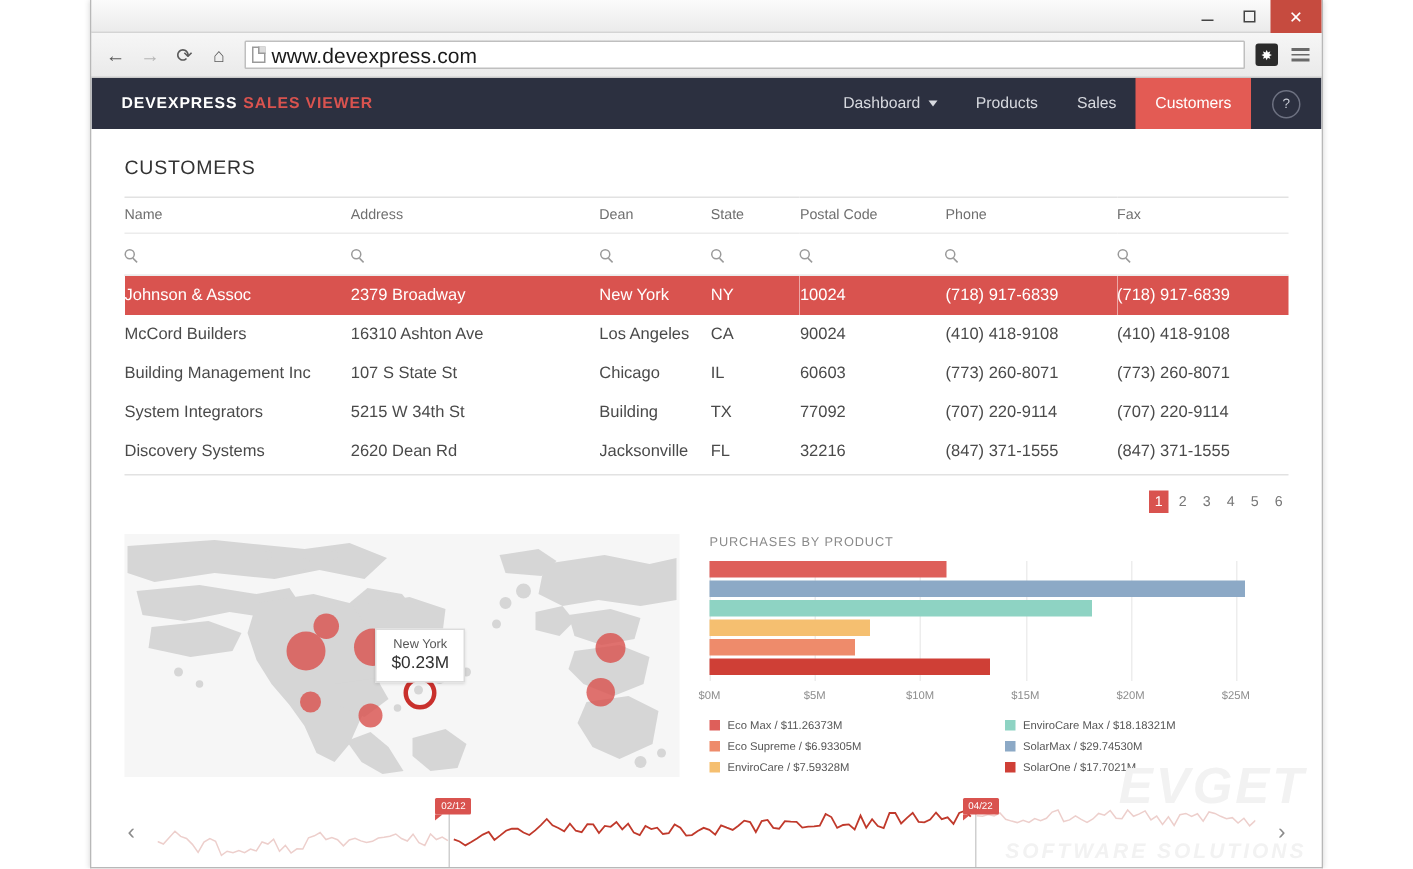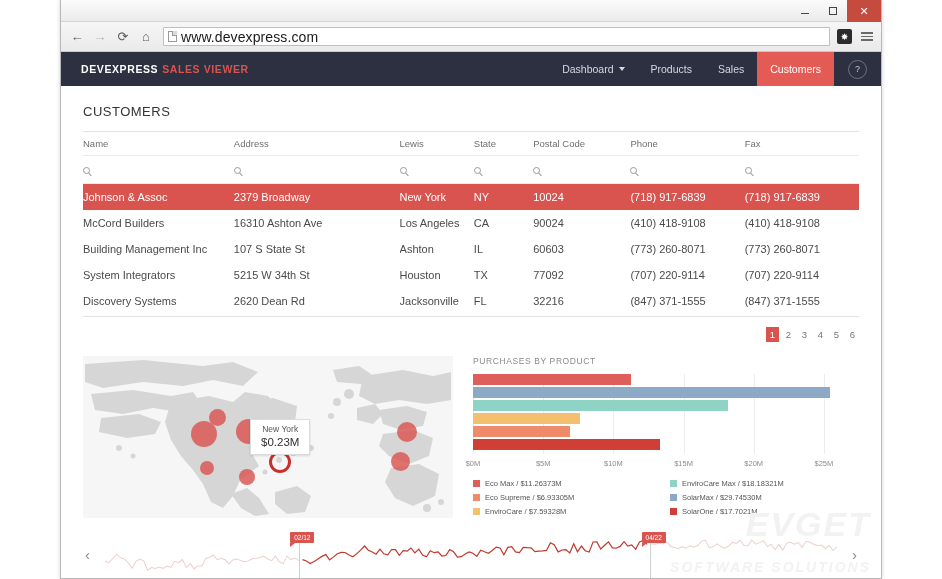--- a/index.html
+++ b/index.html
@@ -284,21 +284,21 @@
               <col style="width:65px">
             <col style="width:52px">
               <col style="width:85px">
               <col style="width:100px">
               <col style="width:100px">
           </colgroup>
           <thead>
             <tr>
               <th>Name</th>
               <th>Address</th>
-              <th>Lewis</th>
+              <th>Dean</th>
               <th>State</th>
               <th>Postal Code</th>
               <th>Phone</th>
               <th>Fax</th>
             </tr>
           </thead>
           <tbody>
             <tr class="filter-row">
               <td><span class="mag"></span></td>
               <td><span class="mag"></span></td>
@@ -324,30 +324,30 @@
               <td>16310 Ashton Ave</td>
               <td>Los Angeles</td>
               <td>CA</td>
               <td>90024</td>
               <td>(410) 418-9108</td>
               <td>(410) 418-9108</td>
             </tr>
             <tr>
               <td>Building Management Inc</td>
               <td>107 S State St</td>
-              <td>Ashton</td>
+              <td>Chicago</td>
               <td>IL</td>
               <td>60603</td>
               <td>(773) 260-8071</td>
               <td>(773) 260-8071</td>
             </tr>
             <tr>
               <td>System Integrators</td>
               <td>5215 W 34th St</td>
-              <td>Houston</td>
+              <td>Building</td>
               <td>TX</td>
               <td>77092</td>
               <td>(707) 220-9114</td>
               <td>(707) 220-9114</td>
             </tr>
             <tr>
               <td>Discovery Systems</td>
               <td>2620 Dean Rd</td>
               <td>Jacksonville</td>
               <td>FL</td>

